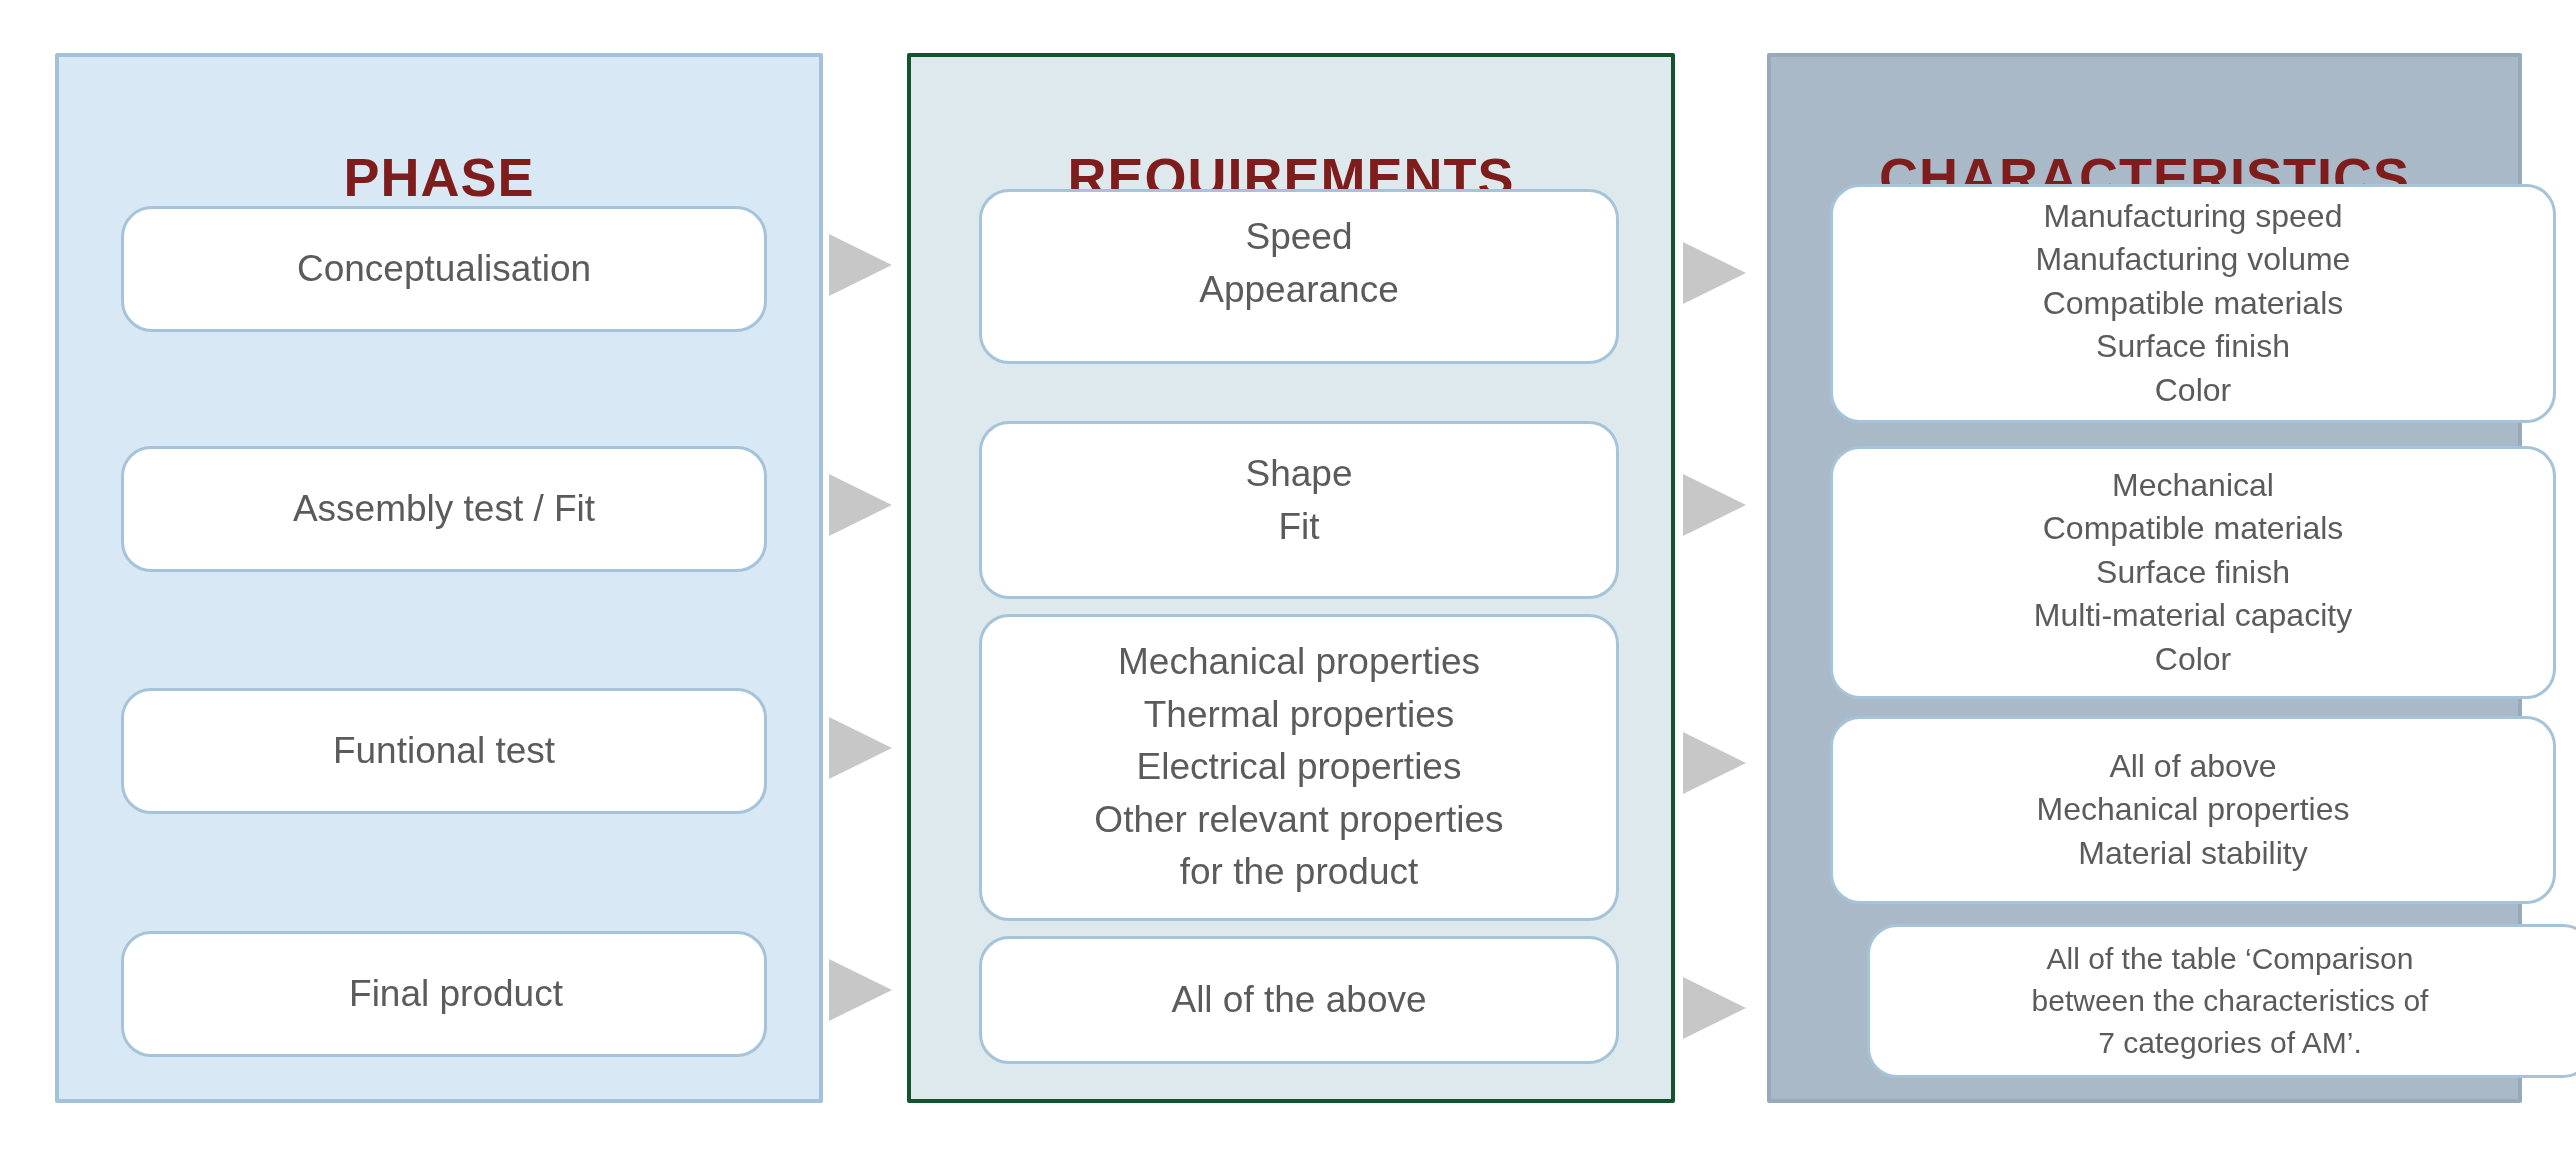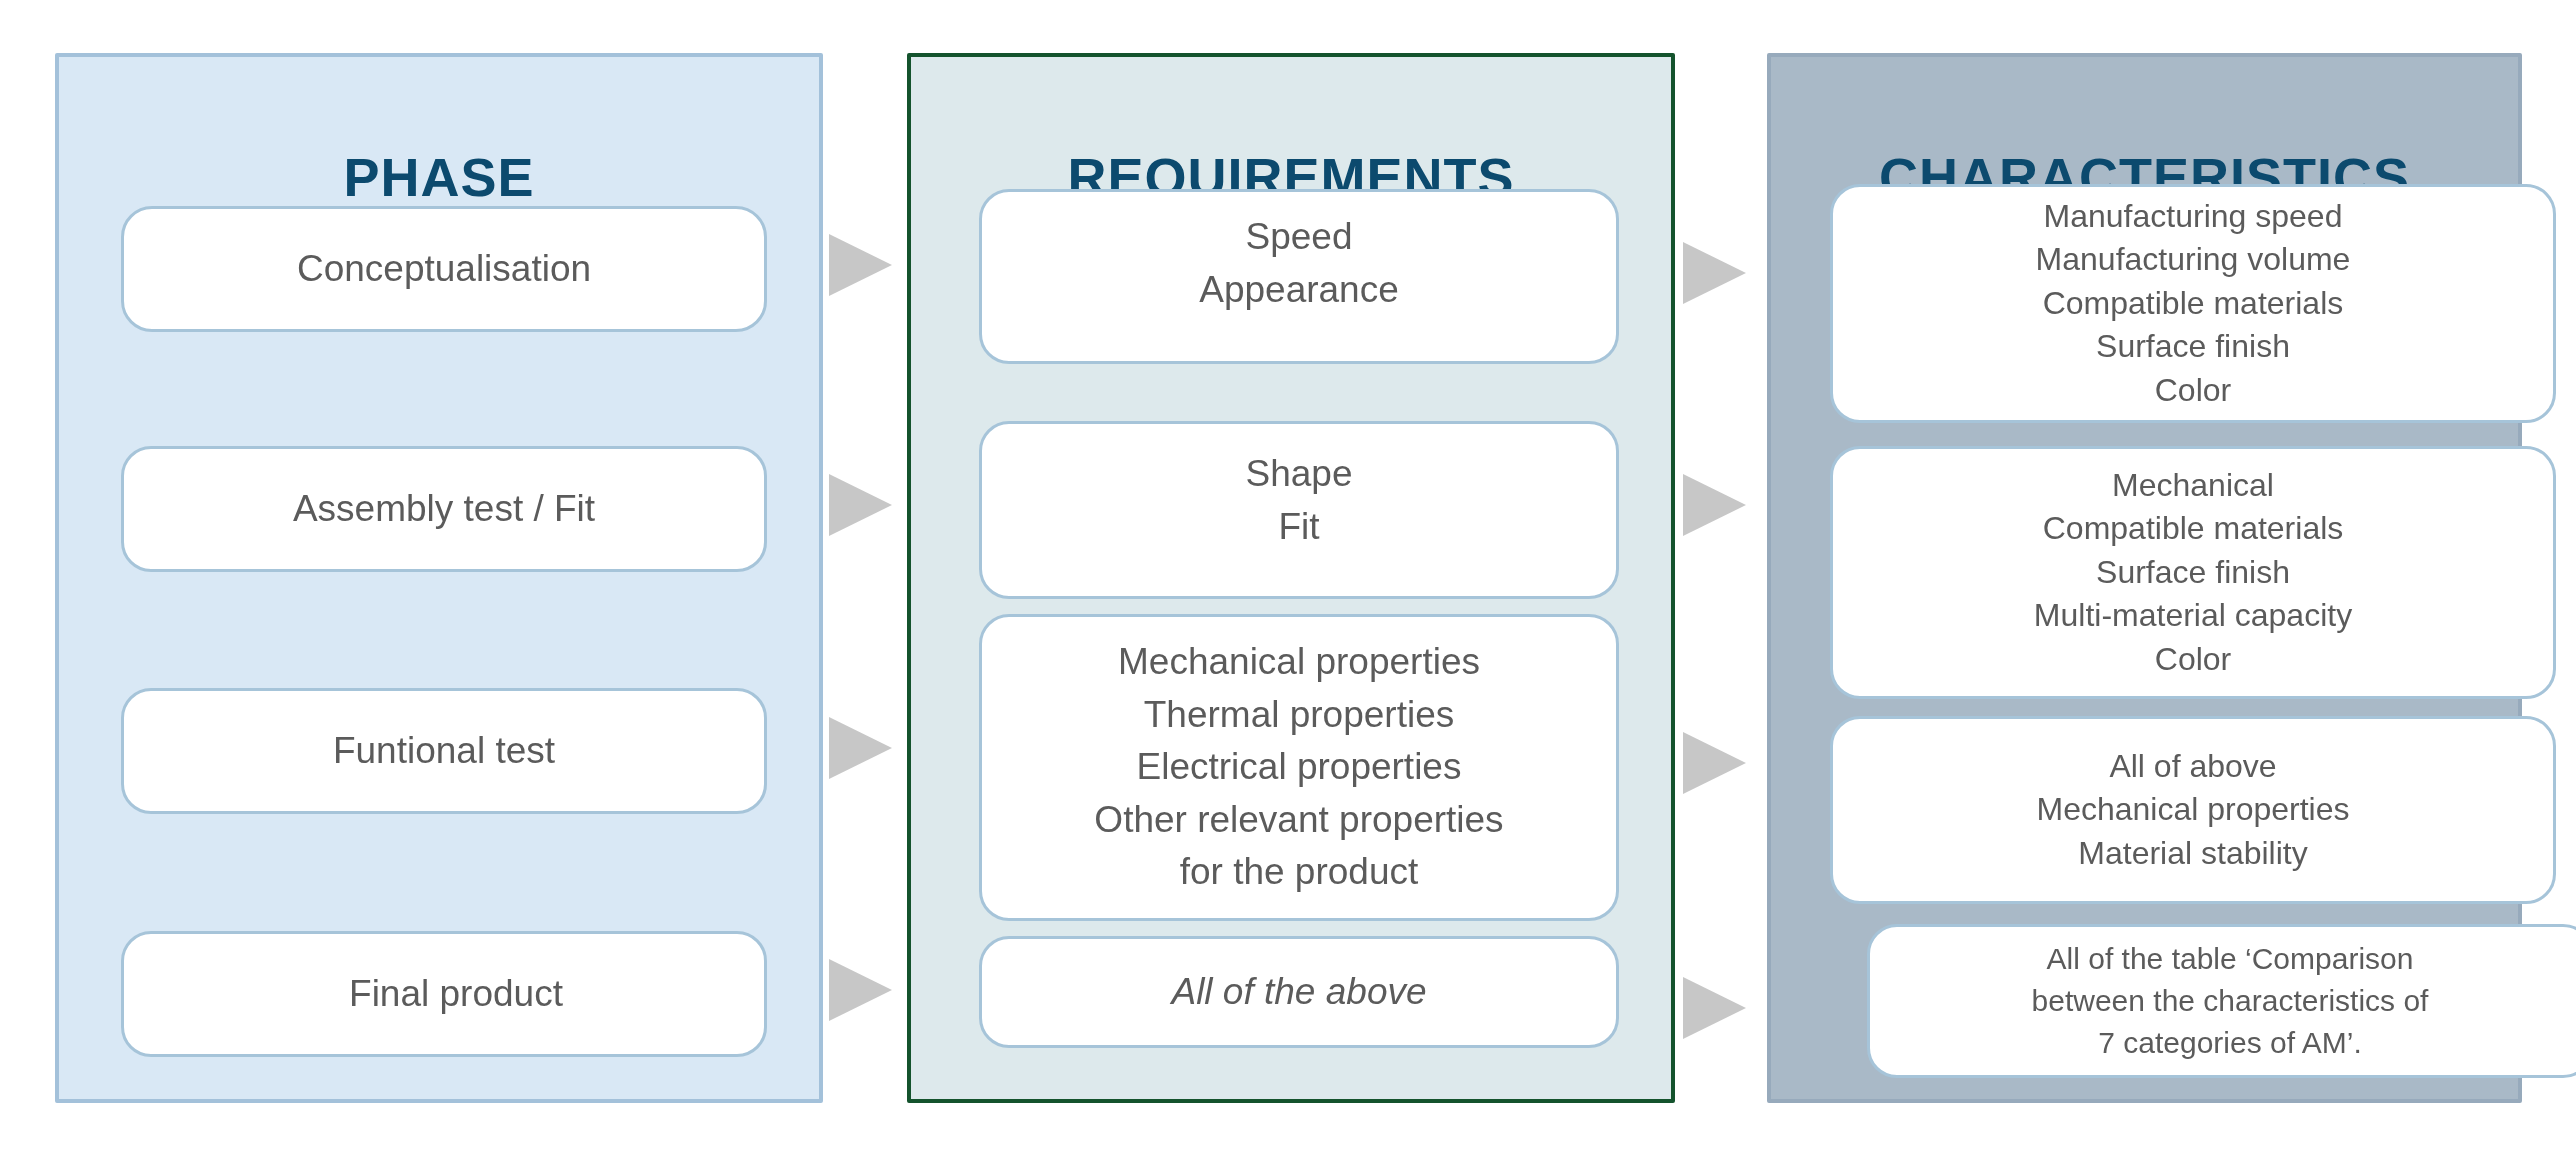--- a/index.html
+++ b/index.html
@@ -41,21 +41,21 @@
   }
   .panel-title {
     position: absolute;
     top: 44px;
     left: 0;
     width: 100%;
     text-align: center;
     font-size: 54px;
     font-weight: bold;
     letter-spacing: 1px;
-    color: #0c4a6e;
+    color: #7f1d1d;
   }
   .box {
     position: absolute;
     background: #ffffff;
     border: 3px solid #a6c4d9;
     border-radius: 30px;
     display: flex;
     align-items: center;
     justify-content: center;
     text-align: center;
@@ -67,21 +67,21 @@
   .phase .box { left: 62px; width: 646px; height: 126px; font-size: 37px; }
   .phase .b1 { top: 149px; border-radius: 31px; }
   .phase .b2 { top: 389px; }
   .phase .b3 { top: 631px; }
   .phase .b4 { top: 874px; padding-left: 24px; }
   
   .requirements .box { left: 68px; width: 640px; font-size: 37px; line-height: 1.42; }
   .requirements .b1 { top: 132px; height: 175px; padding-bottom: 26px; }
   .requirements .b2 { top: 364px; height: 178px; padding-bottom: 18px; }
   .requirements .b3 { top: 557px; height: 307px; }
-  .requirements .b4 { top: 879px; height: 112px; font-style: italic; }
+  .requirements .b4 { top: 879px; height: 128px; }
   
   .characteristics .box { left: 59px; width: 726px; font-size: 32px; line-height: 1.36; }
   .characteristics .b1 { top: 127px; height: 239px; }
   .characteristics .b2 { top: 389px; height: 253px; }
   .characteristics .b3 { top: 659px; height: 188px; }
   .characteristics .b4 { top: 867px; height: 154px; font-size: 30px; line-height: 1.4; margin-left: 37px; }
   
   .arrow {
     position: absolute;
     width: 0;

